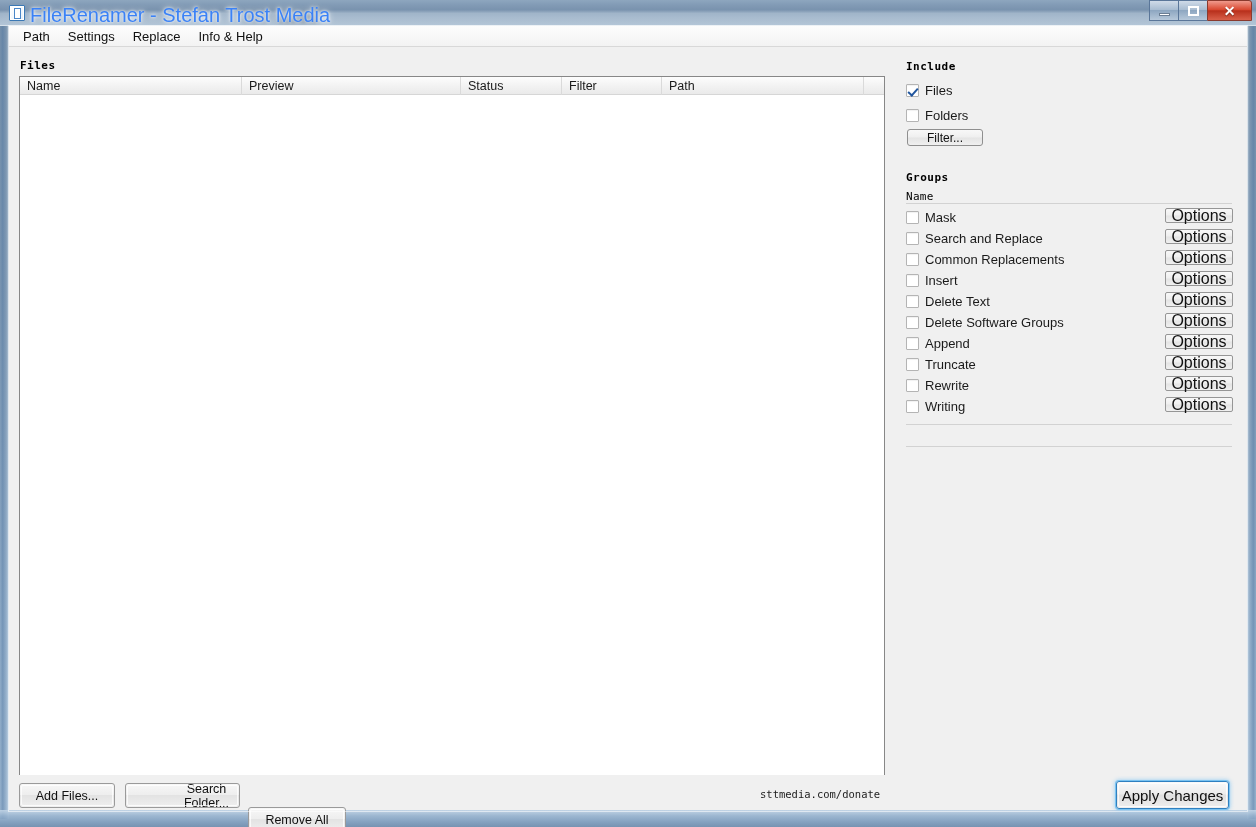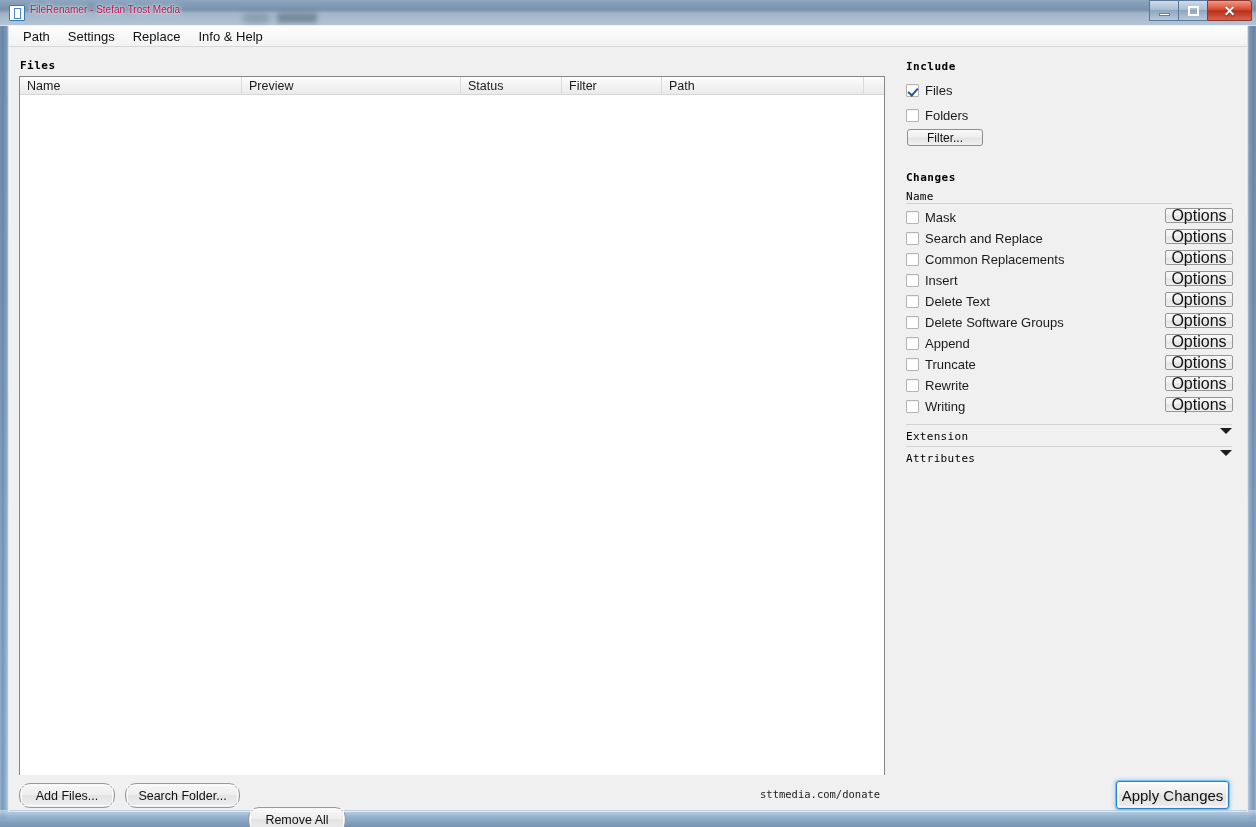--- a/index.html
+++ b/index.html
@@ -71,21 +71,21 @@
   .app-icon:before{
     content:""; position:absolute; left:1px; top:1px; right:1px; bottom:1px;
     background: linear-gradient(135deg,#ffffff 0%,#e8f1fa 100%);
   }
   .app-icon .pg{
     position:absolute; left:4px; top:2px; width:7px; height:11px;
     background:#fff; border:1px solid #4a86c8;
   }
   .title-text {
     position: absolute; left: 30px; top: 4px;
-    font-size: 10px; color: #be185d;
+    font-size: 20px; color: #3b82f6;
     text-shadow: 0 0 3px rgba(255,255,255,0.95), 0 0 6px rgba(255,255,255,0.85);
     white-space: nowrap;
   }
   .win-btns { position: absolute; right: 4px; top: 0px; height: 21px; display: flex; }
   .win-btn {
     width: 29px; height: 21px; position: relative;
     border: 1px solid #5a7699; border-right: none;
     background: linear-gradient(180deg,#cfdbe8 0%,#a9bdd2 45%,#8ea7c1 50%,#b6c8da 100%);
   }
   .win-btn.first { border-top-left-radius: 0; }
@@ -152,30 +152,30 @@
     font-size: 12.5px; color: #1a1a1a; padding: 1px 0 0 7px;
     border-right: 1px solid #dadada; height: 18px; line-height: 17px;
     overflow: hidden; white-space: nowrap;
   }
   #filelist-body { width: 100%; height: 680px; background: #fff; }
 
   
   .btn {
     font-size: 12.5px; color: #101010; text-align: center;
     background: linear-gradient(180deg,#f7f7f7 0%,#eeeeee 46%,#e3e3e3 50%,#efefef 100%);
-    border: 1px solid #9a9a9a; border-radius: 11px;
+    border: 1px solid #9a9a9a; border-radius: 3px;
     display: flex; align-items: center; justify-content: center;
     cursor: default; user-select: none;
   }
   .btn:after{
     content:""; position:absolute; left:1px; top:1px; right:1px; bottom:1px;
     border:1px solid rgba(255,255,255,0.75); border-radius:2px; pointer-events:none;
   }
   #btn-add   { position:absolute; left:19px;  top:783px; width:96px;  height:25px; }
-  #btn-search{ position:absolute; left:125px; top:783px; width:115px; height:25px; }
+  #btn-search{ position:absolute; left:125px; top:783px; width:115px; height:25px;padding-left:48px; }
   #btn-remove{ position:absolute; left:248px; top:783px; width:98px;  height:25px;margin-top:24px; }
   #donate {
     position: absolute; left: 760px; top: 788px;
     font-family: "DejaVu Sans Mono", monospace; font-size: 10.5px; color: #1c1c1c;
   }
   #btn-apply {
     position: absolute; left: 1116px; top: 781px; width: 113px; height: 28px;
     border: 1px solid #2f80c0; border-radius: 3px;
     box-shadow: 0 0 0 1px rgba(110,190,240,0.85), 0 0 4px 1px rgba(120,195,245,0.75);
     background: linear-gradient(180deg,#f9f9f9 0%,#ececec 46%,#dfdfdf 50%,#eeeeee 100%);
@@ -300,21 +300,21 @@
     <span class="checkbox checked"></span>
     <span class="cb-label">Files</span>
   </div>
   <div class="cb-row" style="left:906px;top:106px;">
     <span class="checkbox"></span>
     <span class="cb-label">Folders</span>
   </div>
 
   <div id="filter-btn">Filter...</div>
 
-  <div class="mono-head" id="changes-label" style="position:absolute;left:906px;top:171px;">Changes</div>
+  <div class="mono-head" id="changes-label" style="position:absolute;left:906px;top:171px;">Groups</div>
 
   <div class="grp-row" style="top:189px;">
     <span class="mono-sub grp-label">Name</span>
     <span class="caret"><span class="caret-up"></span></span>
   </div>
   <div class="sep-line" style="left:906px;top:203px;width:326px;"></div>
 
   <div class="cb-row" style="left:906px;top:208px;">
     <span class="checkbox"></span>
     <span class="cb-label">Mask</span>
@@ -369,25 +369,17 @@
   </div>
   <div class="opt-btn" style="left:1165px;top:376px;">Options</div>
 
   <div class="cb-row" style="left:906px;top:397px;">
     <span class="checkbox"></span>
     <span class="cb-label">Writing</span>
   </div>
   <div class="opt-btn" style="left:1165px;top:397px;">Options</div>
 
   <div class="sep-line" style="left:906px;top:424px;width:326px;"></div>
-  <div class="grp-row" style="top:429px;">
-    <span class="mono-sub grp-label">Extension</span>
-    <span class="caret"><span class="caret-down"></span></span>
-  </div>
 
   <div class="sep-line" style="left:906px;top:446px;width:326px;"></div>
-  <div class="grp-row" style="top:451px;">
-    <span class="mono-sub grp-label">Attributes</span>
-    <span class="caret"><span class="caret-down"></span></span>
-  </div>
 
   <div class="frame-inner-hi"></div>
 </div>
 
 </body></html>

